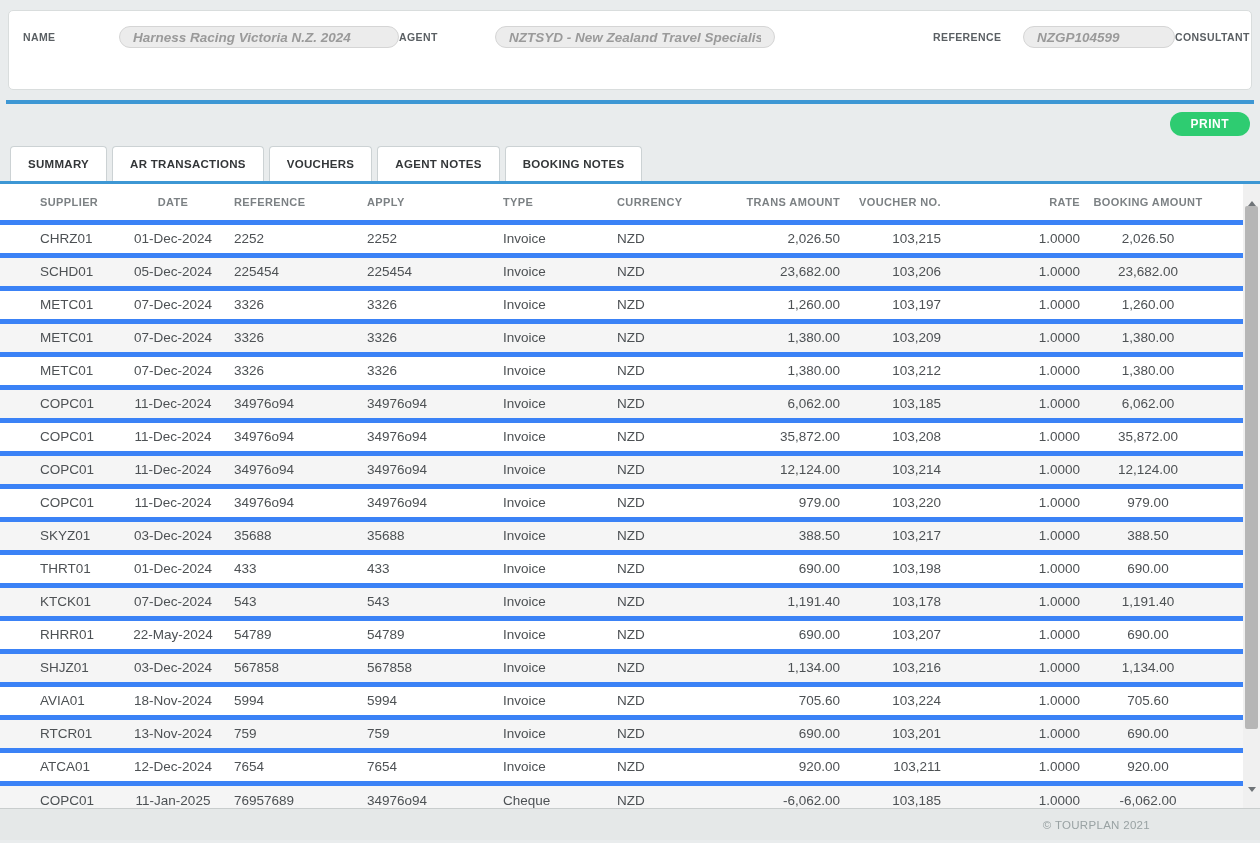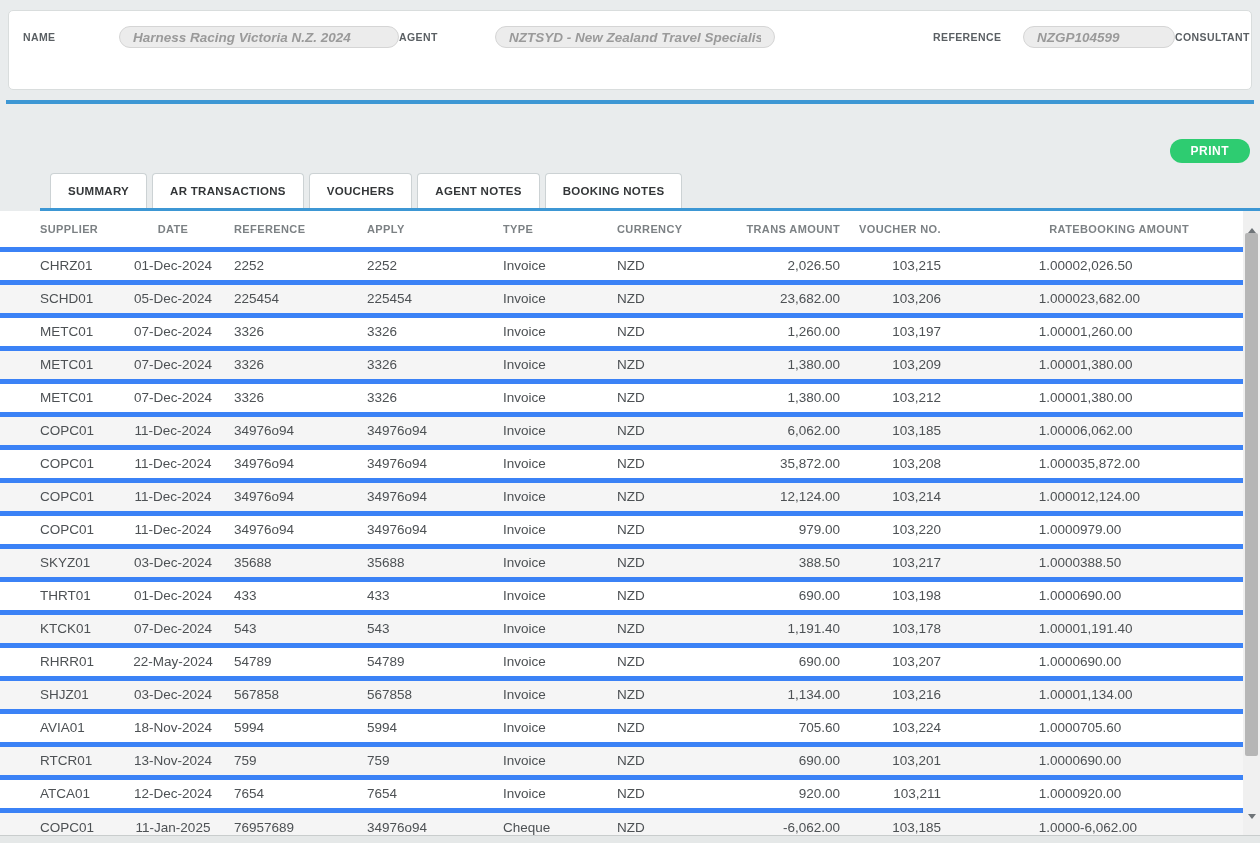--- a/index.html
+++ b/index.html
@@ -41,33 +41,33 @@
   .pill-wrap .pill-input { padding-right: 28px; }
   .cal-btn {
     position: absolute; right: 6px; top: 3px; width: 17px; height: 16px;
     border: none; background: transparent; cursor: pointer; padding: 0;
   }
 
   
   .separator { margin: 10px 6px 0 6px; height: 4px; background: #3d97d4; }
 
   
-  .toolbar { height: 44px; position: relative; margin-top: 27px; }
+  .toolbar { height: 44px; position: relative; }
   .print-btn {
     position: absolute; top: 8px; right: 10px;
     background: #2ecc71; color: #ffffff; border: none; border-radius: 13px;
     font-family: "Liberation Sans", sans-serif;
     font-size: 12px; font-weight: bold; letter-spacing: .5px;
     padding: 5px 21px; cursor: pointer;
   }
 
   
   .tabs {
     height: 36px; display: flex; align-items: flex-end;
-    padding-left: 10px; border-bottom: 3px solid #3d97d4; margin-left: 40px;
+    padding-left: 10px; border-bottom: 3px solid #3d97d4;
   }
   .tab {
     background: #ffffff; border: 1px solid #ccd2d4; border-bottom: none;
     border-radius: 4px 4px 0 0; margin-right: 5px;
     height: 35px; padding: 0 17px;
     display: flex; align-items: center;
     font-size: 11.5px; font-weight: bold; color: #333638;
     letter-spacing: .3px; cursor: pointer; white-space: nowrap;
   }
   .tab.active { background: #3d97d4; border-color: #3d97d4; color: #ffffff; }
@@ -88,21 +88,21 @@
   tbody tr:nth-child(even) { background: #f5f5f5; }
   th:nth-child(1), td:nth-child(1) { text-align: left;  padding-left: 40px; }
   th:nth-child(2), td:nth-child(2) { text-align: center; }
   th:nth-child(3), td:nth-child(3) { text-align: left;  padding-left: 13px; }
   th:nth-child(4), td:nth-child(4) { text-align: left;  padding-left: 13px; }
   th:nth-child(5), td:nth-child(5) { text-align: left;  padding-left: 16px; }
   th:nth-child(6), td:nth-child(6) { text-align: left;  padding-left: 14px; }
   th:nth-child(7), td:nth-child(7) { text-align: right; }
   th:nth-child(8), td:nth-child(8) { text-align: right; padding-right: 9px; }
   th:nth-child(9), td:nth-child(9) { text-align: right; }
-  th:nth-child(10), td:nth-child(10) { text-align: left; padding-right: 27px; }
+  th:nth-child(10), td:nth-child(10) { text-align: center; padding-right: 27px; }
 
   
   .scrollbar {
     position: absolute; top: 0; right: 0; width: 17px; height: 624px;
     background: #f0f0f0;
   }
   .scroll-btn {
     position: absolute; left: 0; width: 17px; height: 18px;
     background: #f0f0f0; border: none; cursor: pointer;
   }

